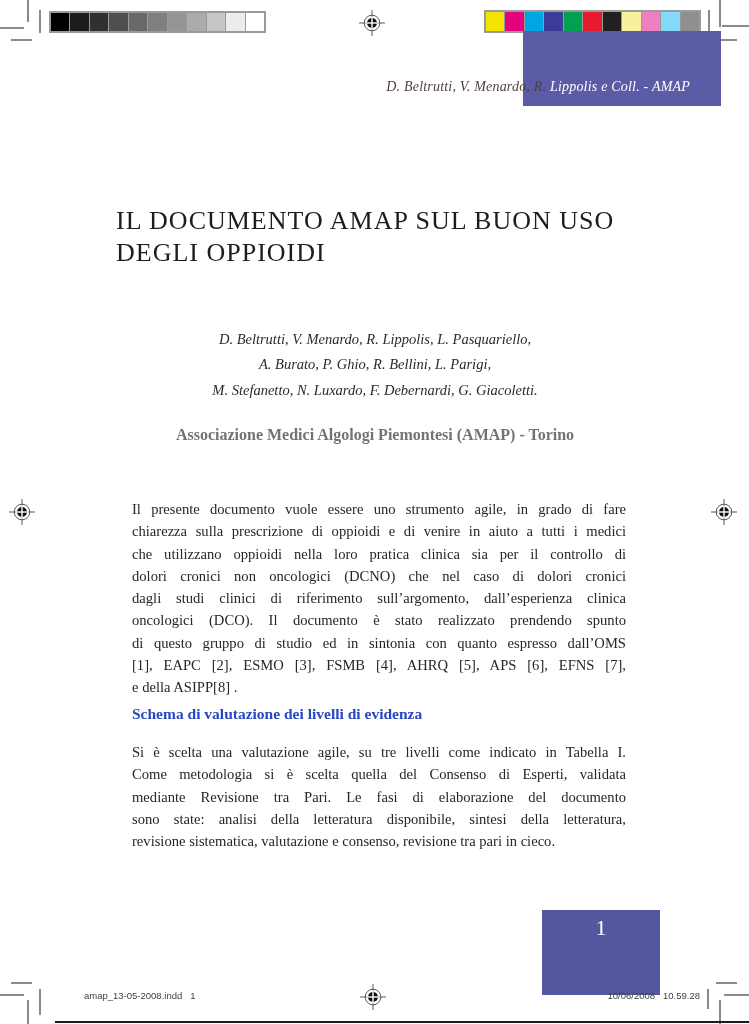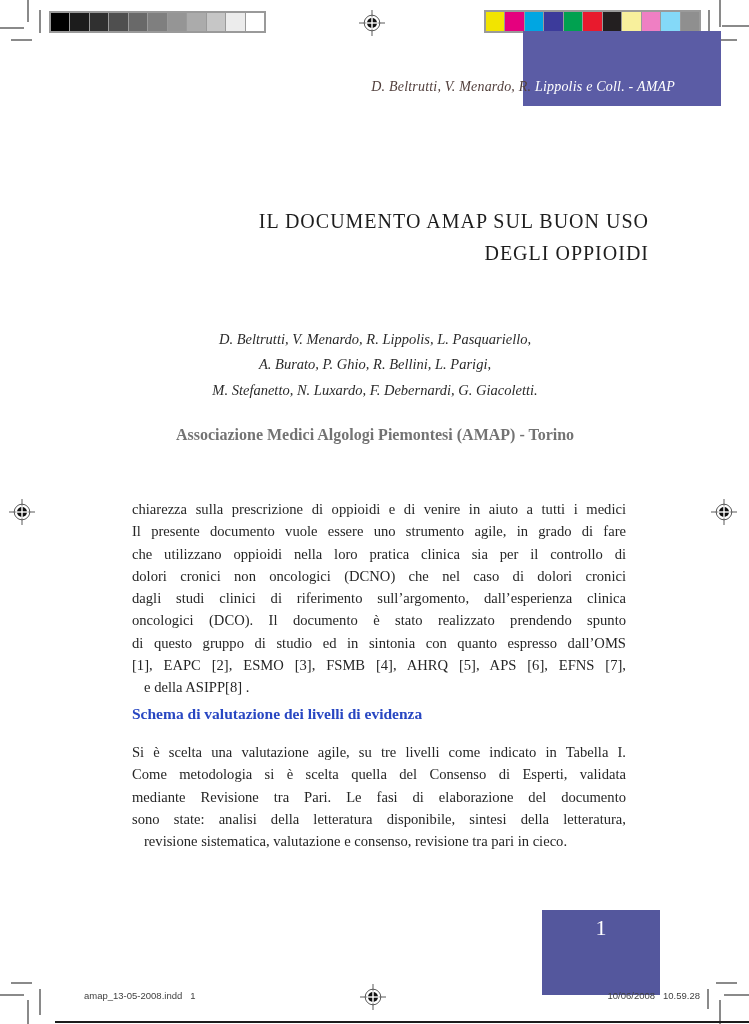--- a/index.html
+++ b/index.html
@@ -13,44 +13,44 @@
   .colorbar { left:484px; top:10px; width:217px; height:23px; }
   .swatch { flex:1; height:100%; border-left:1px solid #9a9a9a; }
   .swatch:first-child { border-left:none; }
   
   .cm { position:absolute; background:#8a8a8a; }
   
   .regmark { position:absolute; width:26px; height:26px; }
   
   .band { position:absolute; left:523px; top:31px; width:198px; height:75px; background:#5b5ca5; }
   .running-title {
-    position:absolute; top:79px; right:74px; z-index:2;
+    position:absolute; top:79px; right:59px; z-index:2;
     font-style:italic; font-size:14px; white-space:pre; letter-spacing:0.2px;
   }
   .rt-dark { color:#513f3c; }
   .rt-light { color:#ffffff; }
   
   .title {
-    position:absolute; left:100px; top:205px; width:549px; text-align:right;
-    font-size:20px; line-height:32px; letter-spacing:1px; color:#1d1d1d;
+    position:absolute; left:116px; top:205px; width:549px; text-align:left;
+    font-size:26px; line-height:32px; letter-spacing:1px; color:#1d1d1d;
   }
   
   .authors { position:absolute; left:75px; top:327px; width:600px; font-style:italic;
     font-size:14.5px; color:#2a2a2a; }
   .authors .line { text-align:center; line-height:25.3px; }
   
   .affiliation { position:absolute; left:75px; top:426px; width:600px; text-align:center;
     font-weight:bold; font-size:16px; color:#737373; }
   
   .para { position:absolute; left:132px; width:494px; font-size:14.6px; color:#262626; }
   .para .line {
     line-height:22.3px; height:22.3px; text-align:justify;
     text-align-last:justify; -moz-text-align-last:justify;
   }
-  .para .line:last-child { text-align:right; text-align-last:left;margin-left:12px; -moz-text-align-last:left; }
+  .para .line:last-child { text-align:right; text-align-last:left; -moz-text-align-last:left; }
   .p1 { top:498px; }
   .p2 { top:741px; }
   .section-heading { position:absolute; left:132px; top:705px; width:494px;
     font-weight:bold; font-size:15.5px; color:#2847c2; }
   
   .pagebox { position:absolute; left:542px; top:910px; width:118px; height:85px; background:#54579d; }
   .pagebox span { display:block; margin-top:5px; text-align:center;
     font-size:22px; color:#ffffff; }
   
   .slug { position:absolute; top:990px; font-family:"Liberation Sans", sans-serif;
@@ -154,22 +154,22 @@
 
   <div class="authors">
       <div class="line">D. Beltrutti, V. Menardo, R. Lippolis, L. Pasquariello,</div>
       <div class="line">A. Burato, P. Ghio, R. Bellini, L. Parigi,</div>
       <div class="line">M. Stefanetto, N. Luxardo, F. Debernardi, G. Giacoletti.</div>
     </div>
 
   <div class="affiliation">Associazione Medici Algologi Piemontesi (AMAP) - Torino</div>
 
   <div class="para p1">
+      <div class="line">Il presente documento vuole essere uno strumento agile, in grado di fare</div>
       <div class="line">chiarezza sulla prescrizione di oppioidi e di venire in aiuto a tutti i medici</div>
-      <div class="line">Il presente documento vuole essere uno strumento agile, in grado di fare</div>
       <div class="line">che utilizzano oppioidi nella loro pratica clinica sia per il controllo di</div>
       <div class="line">dolori cronici non oncologici (DCNO) che nel caso di dolori cronici</div>
       <div class="line">dagli studi clinici di riferimento sull’argomento, dall’esperienza clinica</div>
       <div class="line">oncologici (DCO). Il documento è stato realizzato prendendo spunto</div>
       <div class="line">di questo gruppo di studio ed in sintonia con quanto espresso dall’OMS</div>
       <div class="line">[1], EAPC [2], ESMO [3], FSMB [4], AHRQ [5], APS [6], EFNS [7],</div>
       <div class="line">e della ASIPP[8] .</div>
     </div>
   <div class="section-heading" style="color: rgb(40, 71, 194);">Schema di valutazione dei livelli di evidenza</div>
   <div class="para p2">

